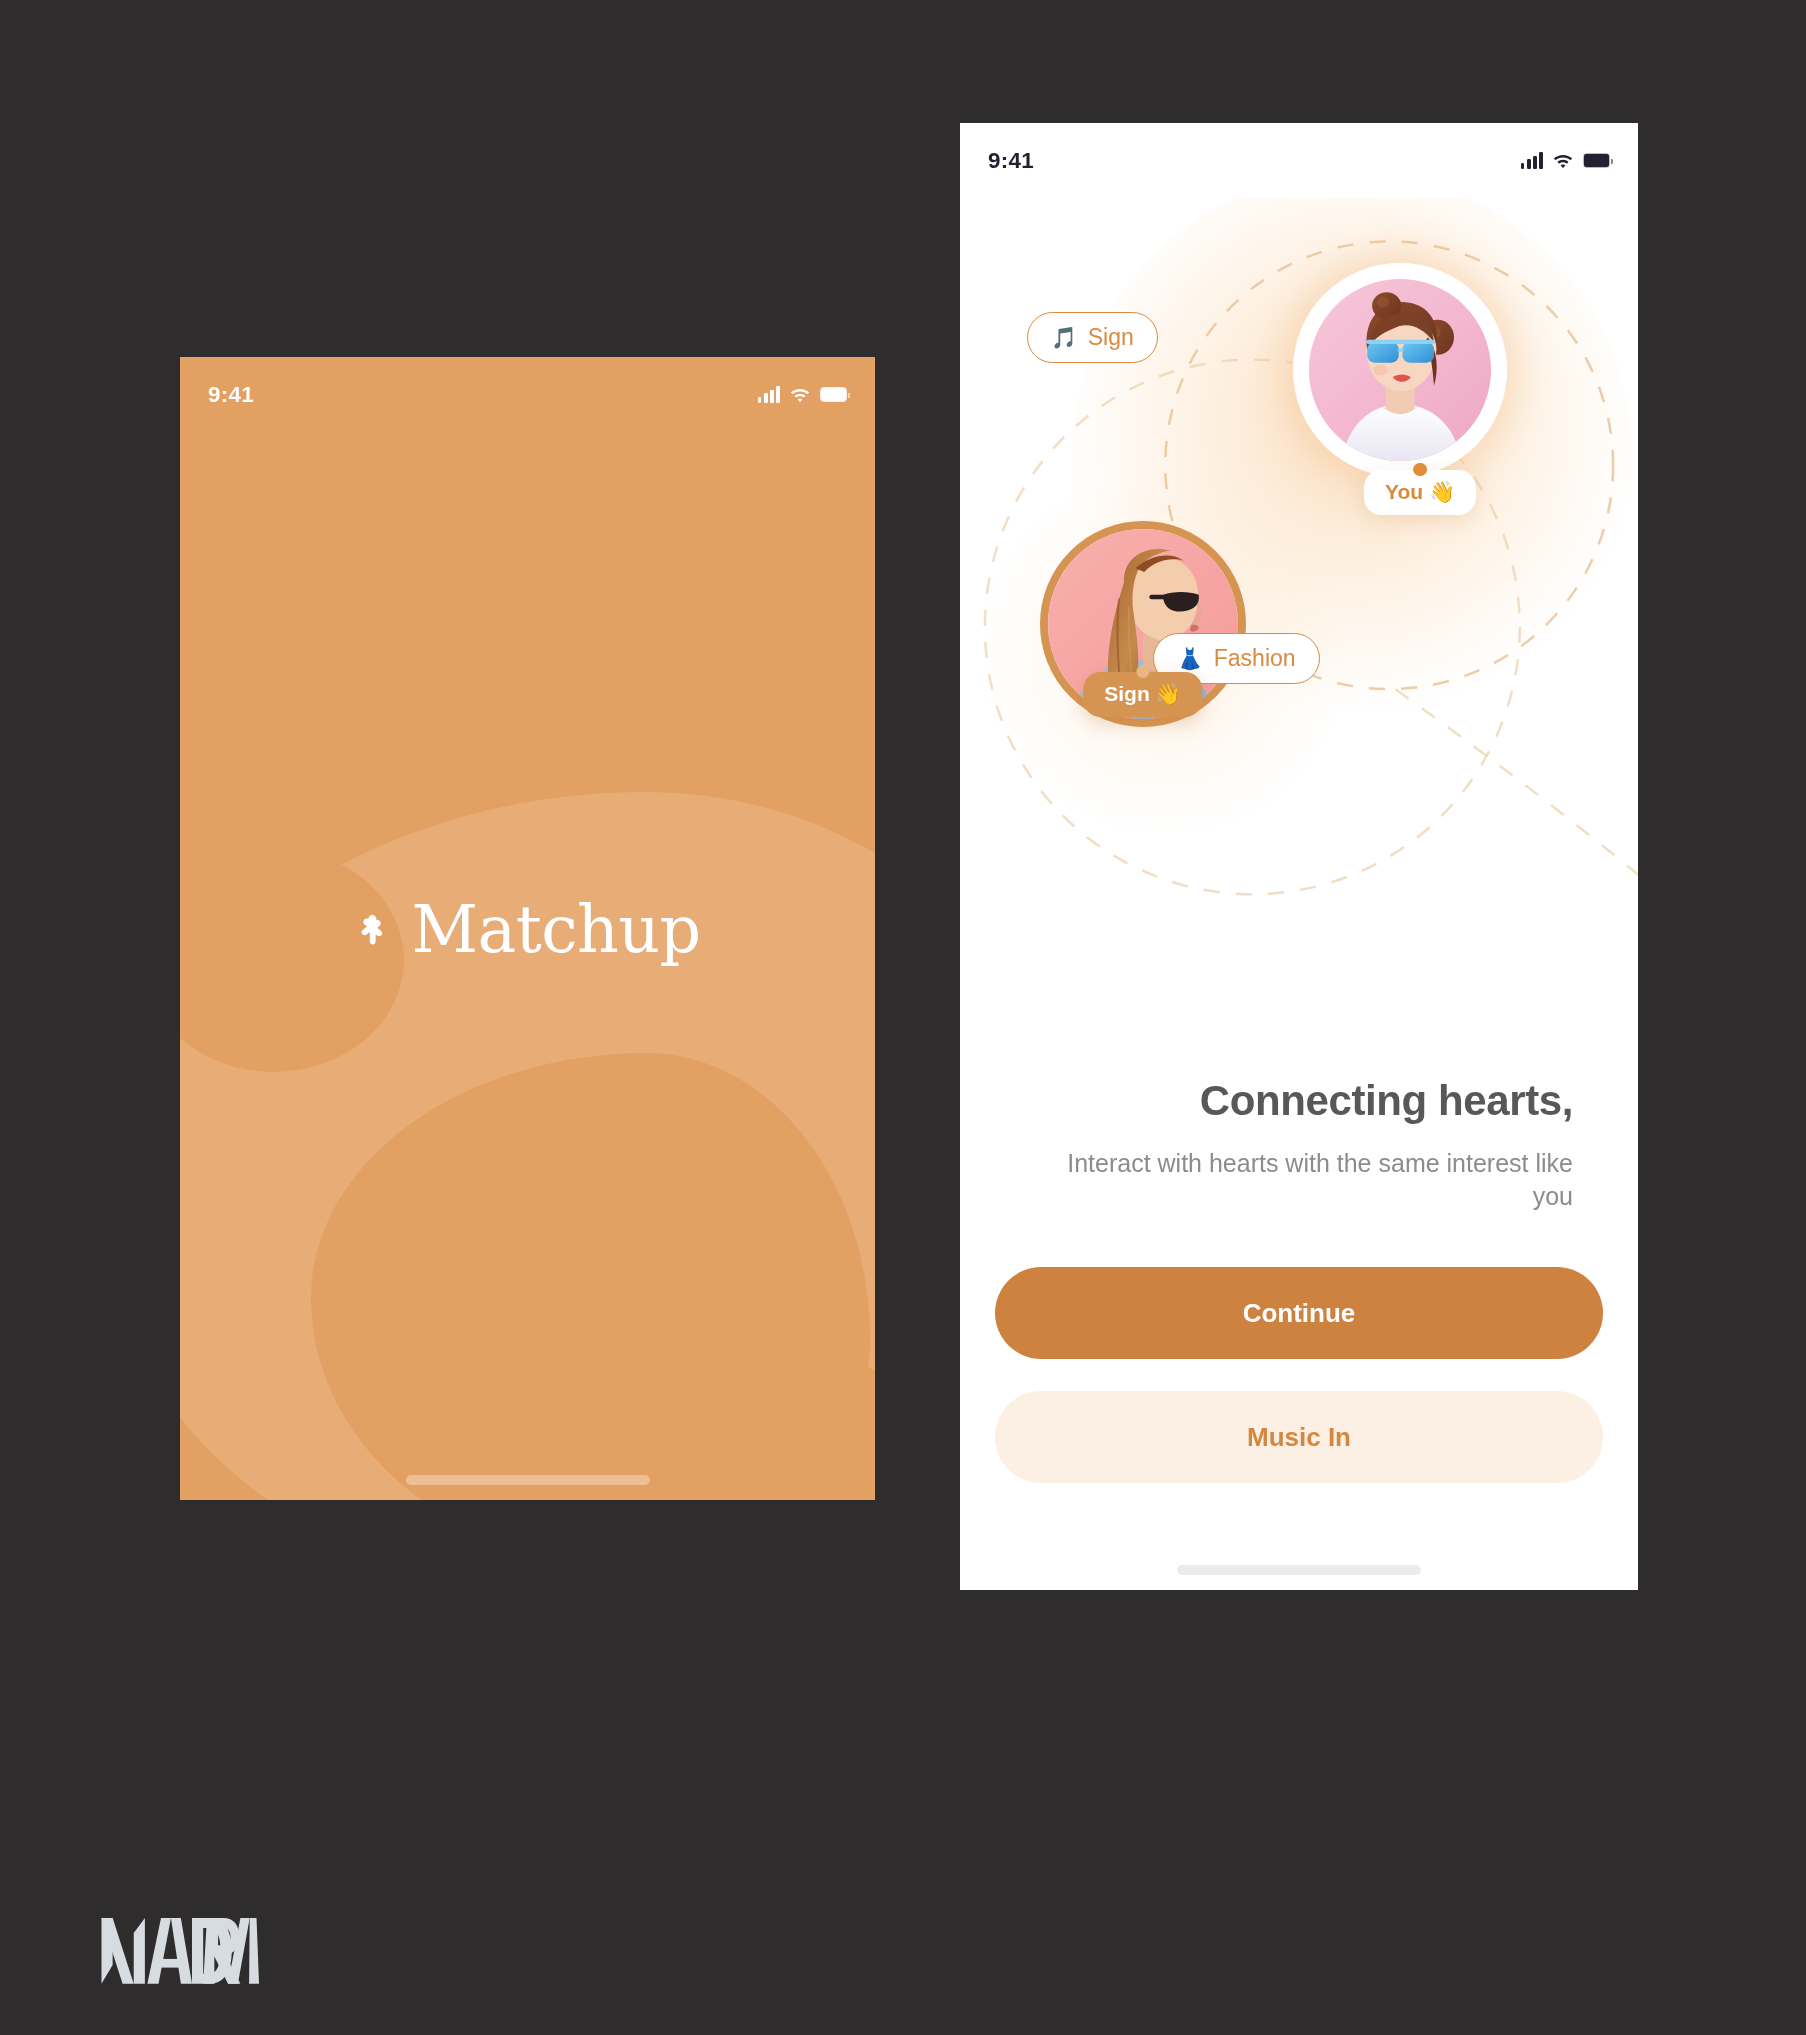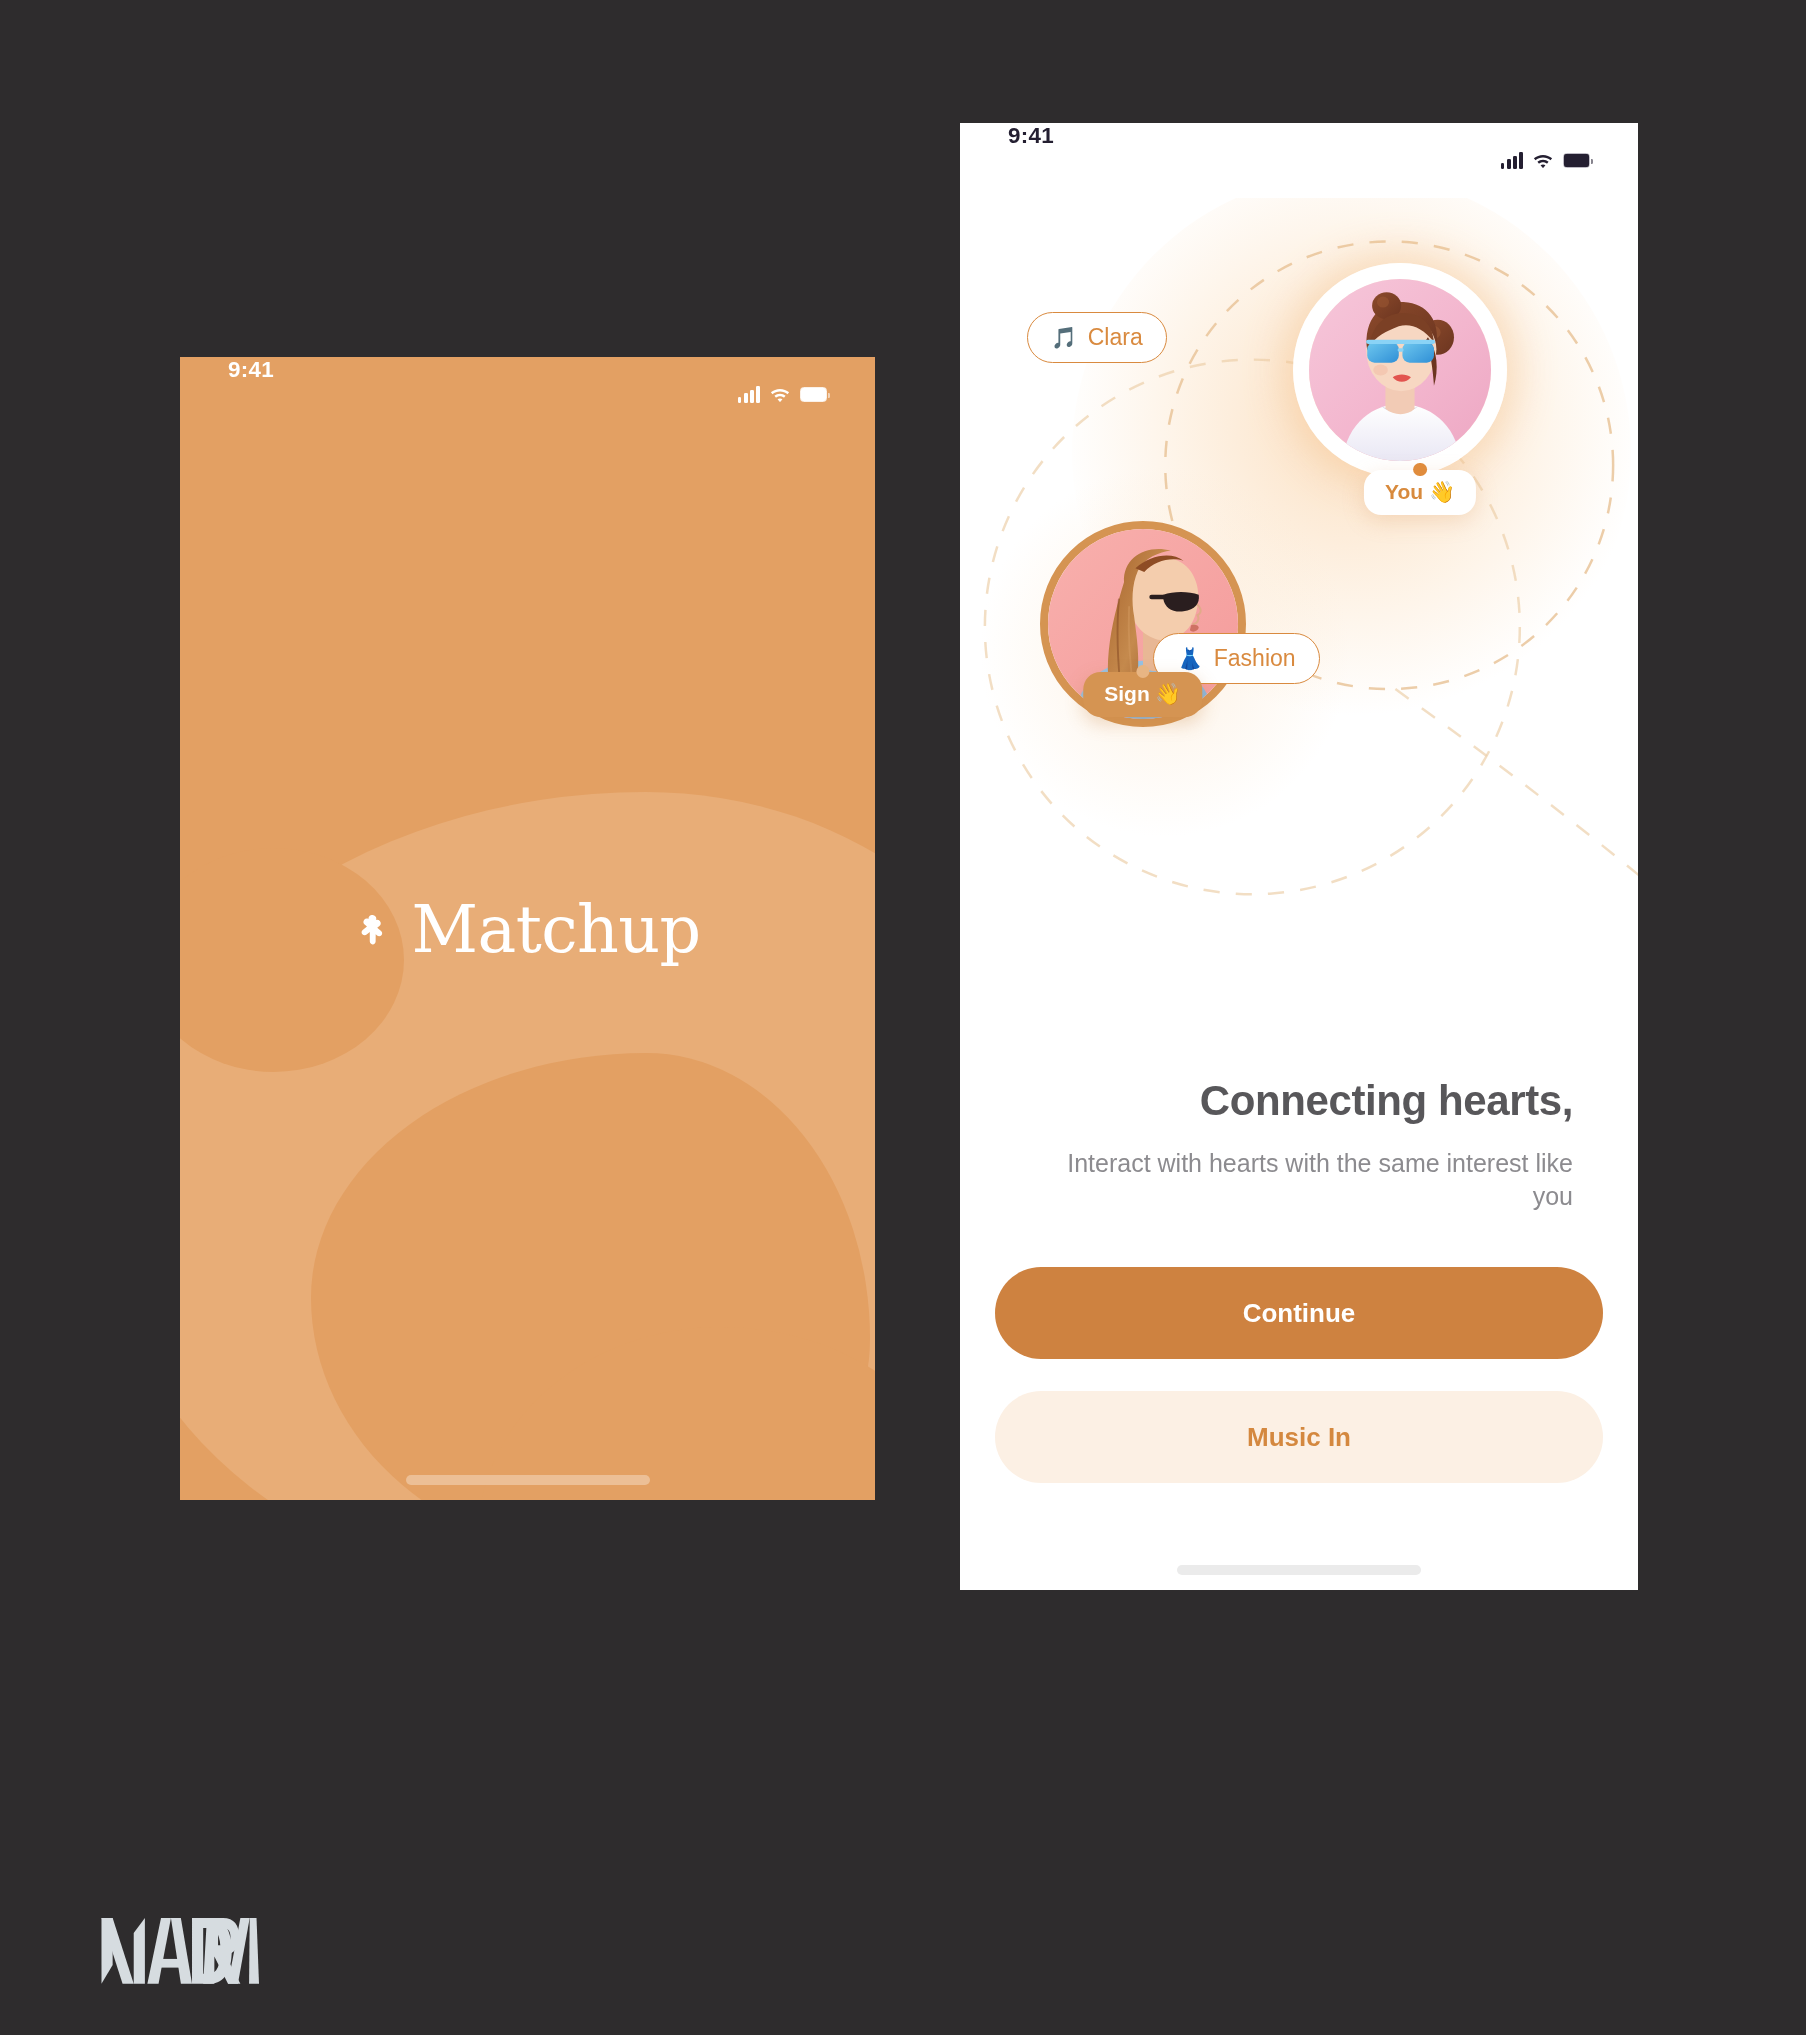--- a/index.html
+++ b/index.html
@@ -67,22 +67,23 @@
     height: 348px;
     background: #e3a063;
     border-radius: 50% 50% 45% 55% / 60% 55% 45% 40%;
   }
 
   .status-bar {
     position: absolute;
     left: 0; right: 0; top: 0;
     height: 75px;
     display: flex;
+    align-items: center;
     justify-content: space-between;
-    padding: 0 48px;
+    padding: 0 28px;
     z-index: 5;
   }
   .status-time {
     font-size: 22.4px;
     font-weight: 700;
     letter-spacing: 0.3px;
   }
   .status-icons { display: flex; align-items: center; gap: 10px; }
 
   .sig-bars { display: flex; align-items: flex-end; gap: 2.5px; height: 16px; }
@@ -560,21 +561,21 @@
           </div>
         </div>
       </div>
       <div class="name-badge badge-clara">
         <span class="dot"></span>
         <span>Sign 👋</span>
       </div>
 
       <div class="chip chip-music">
         <span class="emoji">🎵</span>
-        <span>Clara</span>
+        <span>Sign</span>
       </div>
       <div class="chip chip-fashion">
         <span class="emoji">👗</span>
         <span>Fashion</span>
       </div>
     </div>
 
     <div class="copy">
       <div class="headline">
         <div>Connecting hearts,</div>

